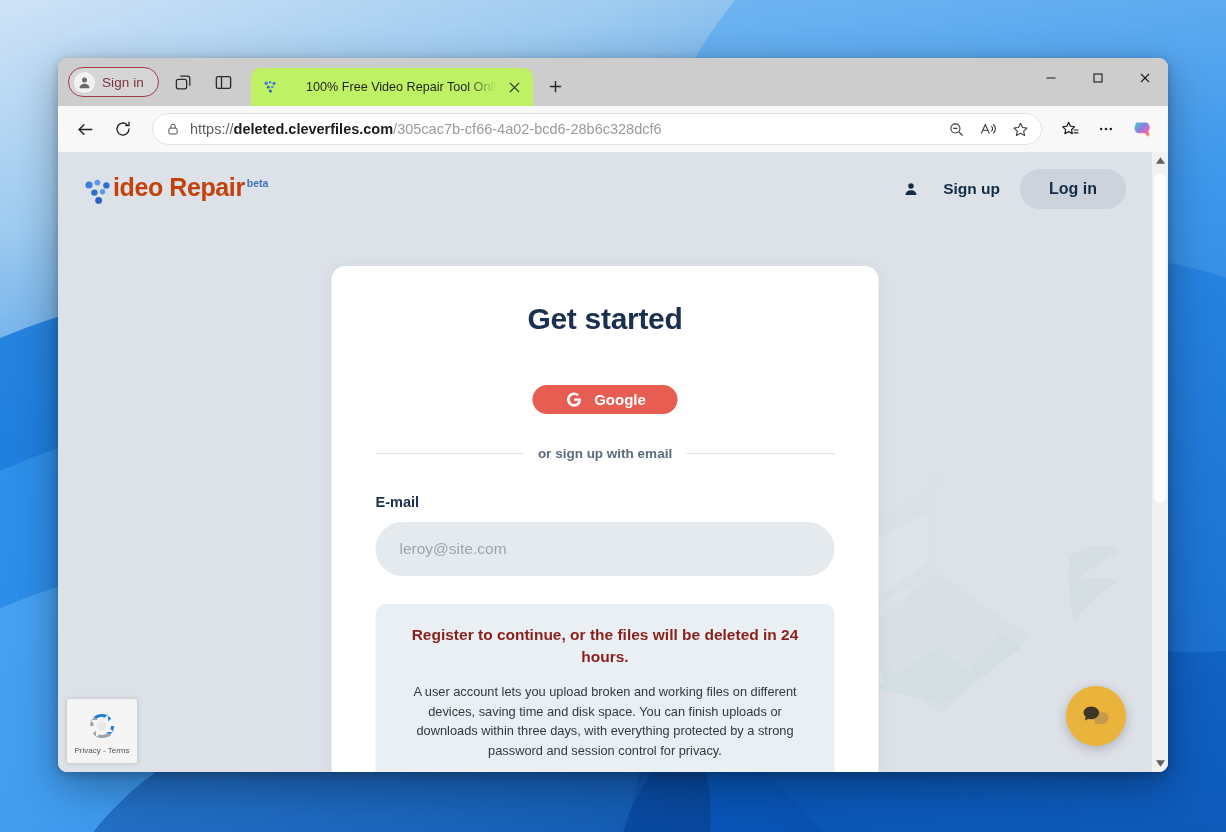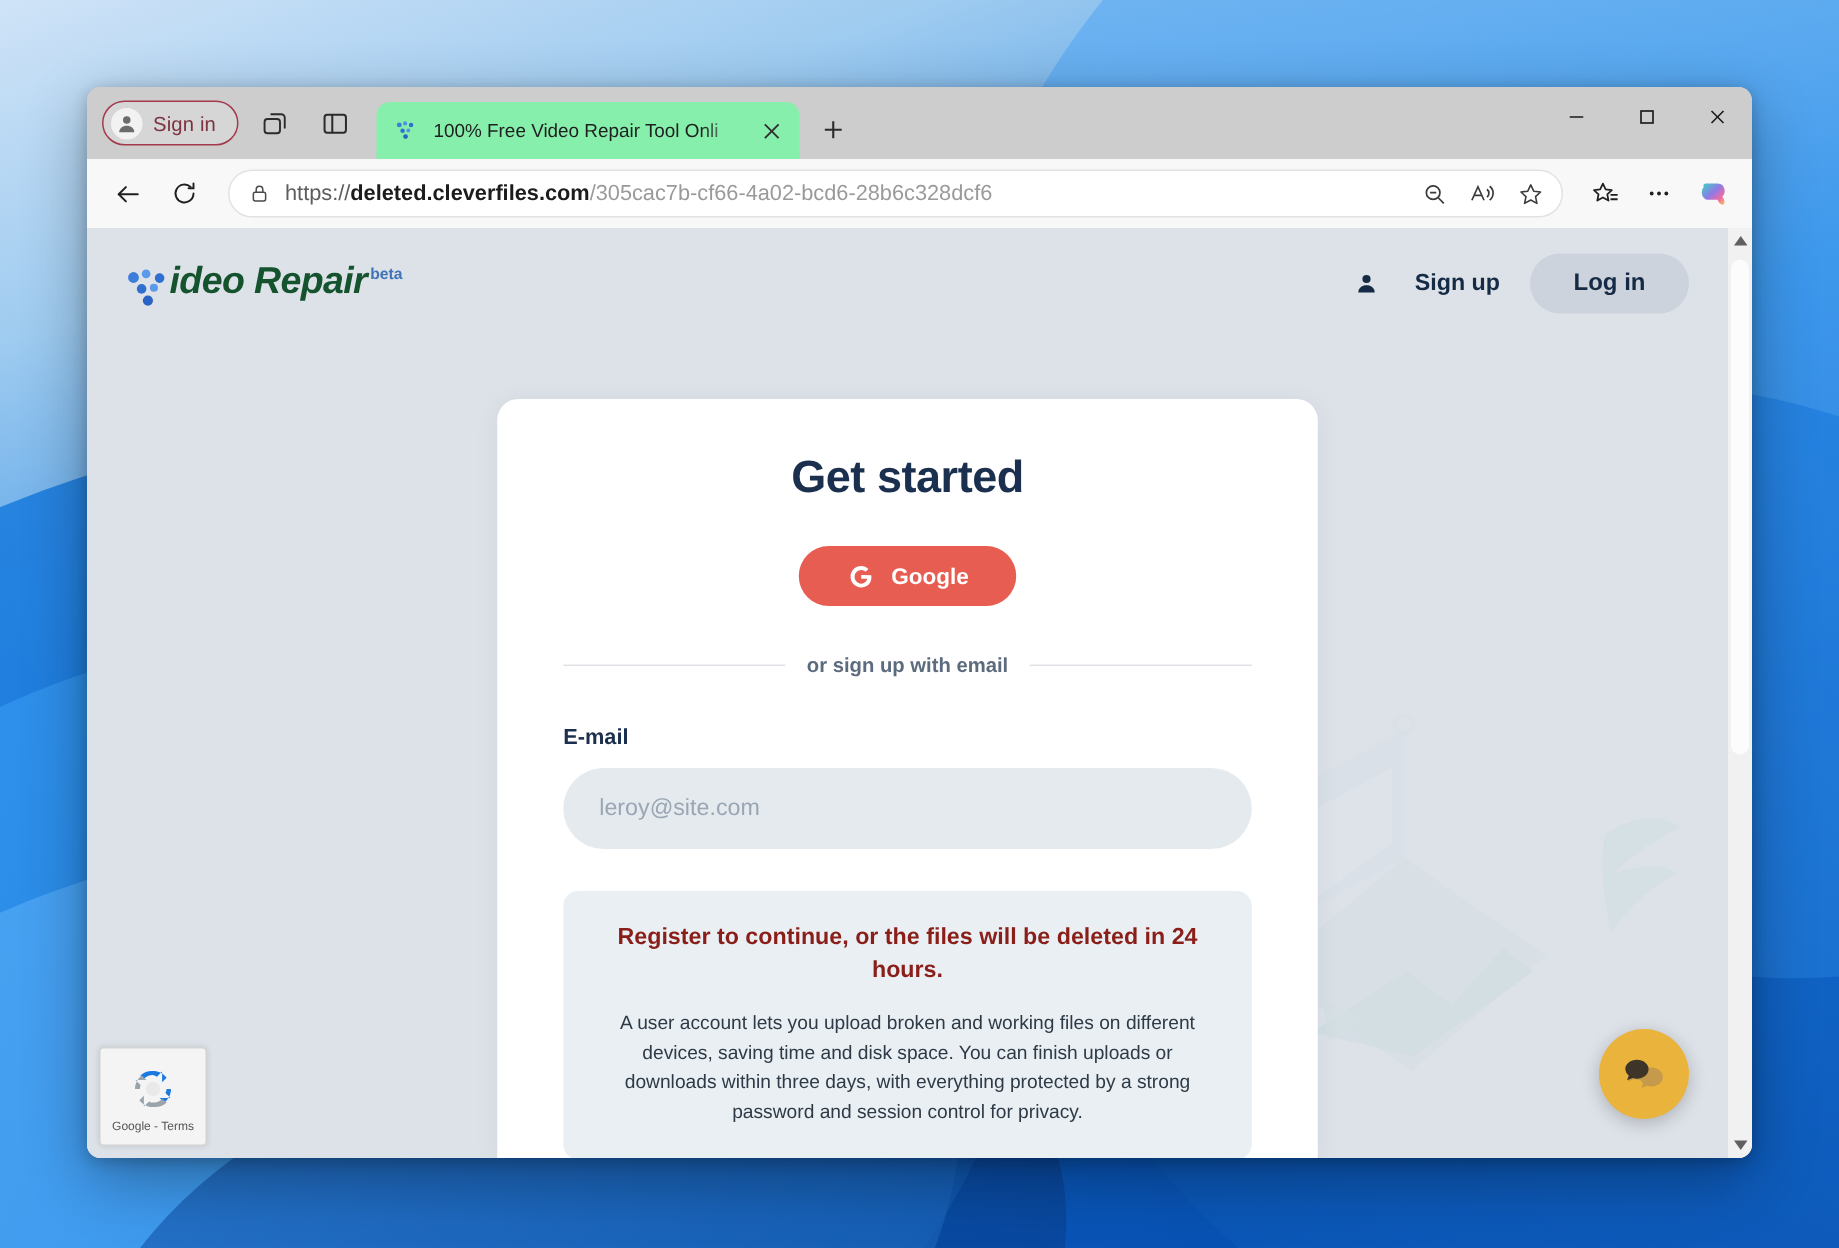--- a/index.html
+++ b/index.html
@@ -73,27 +73,28 @@
     font-size: 13.5px; color: #7c3241; letter-spacing: .1px;
   }
   .tool-ico {
     width: 30px; height: 30px; margin-bottom: 9px; margin-left: 10px;
     display: flex; align-items: center; justify-content: center;
     border-radius: 5px; cursor: pointer;
   }
   .tab {
     margin-left: 12px; margin-bottom: 0;
     height: 38px; width: 282px;
-    background: #86efac;
+    background: #bef264;
     border-radius: 9px 9px 0 0;
     display: flex; align-items: center;
     padding: 0 8px 0 12px;
     gap: 9px;
     cursor: pointer;
     position: relative;
+    text-align: right;
   }
   .tab .favicon { width: 17px; height: 17px; flex: none; }
   .tab .title {
     flex: 1; font-size: 12.6px; color: #1f1f1f;
     white-space: nowrap; overflow: hidden;
     -webkit-mask-image: linear-gradient(90deg,#000 86%,transparent 100%);
             mask-image: linear-gradient(90deg,#000 86%,transparent 100%);
   }
   .tab .tabclose {
     width: 20px; height: 20px; flex: none;
@@ -162,22 +163,22 @@
   }
 
   .page-header {
     position: absolute; top: 0; left: 0; right: 0; height: 74px;
     display: flex; align-items: center; padding: 0 26px;
     z-index: 3;
   }
   .logo { display: flex; align-items: flex-start; gap: 0; }
   .logo-mark { width: 34px; height: 30px; margin-top: 5px; }
   .logo-text {
-    font-size: 25px; font-weight: 800; color: #14532d;
-    letter-spacing: -.4px; margin-left: -5px; line-height: 1.25; font-style: italic;
+    font-size: 25px; font-weight: 800; color: #c2410c;
+    letter-spacing: -.4px; margin-left: -5px; line-height: 1.25;
   }
   .logo-beta {
     font-size: 10.5px; font-weight: 700; color: #3f74b8;
     margin-left: 2px; margin-top: 5px;
   }
   .header-right { margin-left: auto; display: flex; align-items: center; gap: 20px; }
   .signup-link {
     display: flex; align-items: center; gap: 24px;
     font-size: 15.5px; font-weight: 700; color: #152b45; cursor: pointer;
   }
@@ -204,23 +205,23 @@
   .card h1 {
     text-align: center;
     font-size: 30px; font-weight: 800; color: #1b2f4e;
     letter-spacing: -.3px;
     margin-bottom: 28px;
   }
   .social-row { display: flex; justify-content: center; gap: 22px; margin-bottom: 32px; }
   .social-btn {
     display: flex; align-items: center; justify-content: center; gap: 11px;
     border: none; border-radius: 22px;
-    height: 40px; padding: 0 32px;
+    height: 29px; padding: 0 32px;
     font-size: 15px; font-weight: 700; color: #fff;
-    cursor: pointer; font-family: inherit;
+    cursor: pointer; font-family: inherit; margin-top: 21px;
   }
   .social-btn.google { background: #e85d52; }
   .social-btn.apple  { background: #0b0b0b; padding: 0 36px; }
 
   .divider {
     display: flex; align-items: center; gap: 14px;
     margin-bottom: 33px;
   }
   .divider .line { flex: 1; height: 1px; background: #dfe3e8; }
   .divider .dtext { font-size: 13.5px; font-weight: 700; color: #5d6b7e; white-space: nowrap; }
@@ -533,21 +534,21 @@
       <div class="recaptcha">
         <span style="display:flex;">
           <svg width="36" height="36" viewBox="0 0 48 48">
             <path d="M24 8c5 0 9.4 2.4 12.1 6.1l-4 4V8.4l-4.6 4.6A11.8 11.8 0 0 0 24 11.6c-3.2 0-6.1 1.3-8.2 3.3l-3-3A16 16 0 0 1 24 8z" fill="#1b7ae0"></path>
             <path d="M40 24c0 5-2.4 9.4-6.1 12.1l-4-4h9.7l-4.6-4.6c.7-1.1 1.1-2.3 1.1-3.5z" fill="#1b7ae0"></path>
             <path d="M36.3 36.1A16 16 0 0 1 24 40c-5 0-9.4-2.4-12.1-6.1l4-4v9.7l4.6-4.6c1.1.7 2.3 1.1 3.5 1.1 3.2 0 6.1-1.3 8.2-3.3z" fill="#9aa4ad"></path>
             <path d="M8 24c0-5 2.4-9.4 6.1-12.1l4 4H8.4l4.6 4.6c-.4 1.1-.6 2.3-.6 3.5z" fill="#9aa4ad"></path>
             <circle cx="24" cy="24" r="6.4" fill="#e9e9e9"></circle>
           </svg>
         </span>
-        <span class="rc-text">Google - Terms</span>
+        <span class="rc-text">Privacy - Terms</span>
       </div>
 
       <div class="chat-widget">
         <span style="display:flex;">
           <svg width="31" height="31" viewBox="0 0 32 32">
             <path d="M19.5 13c0 3.6-3.6 6.5-8 6.5-1 0-2-.2-2.9-.5l-3.9 1.6 1.2-3.2A6.2 6.2 0 0 1 3.5 13c0-3.6 3.6-6.5 8-6.5s8 2.9 8 6.5z" fill="#c59a4a"></path>
             <path d="M28.5 17.5c0 3.6-3.6 6.5-8 6.5-1 0-2-.2-2.9-.5l-3.9 1.6 1.2-3.2a6.2 6.2 0 0 1-2.4-4.4c0-3.6 3.6-6.5 8-6.5s8 2.9 8 6.5z" fill="#c59a4a"></path>
             <path d="M18.6 12.2c0 3.6-3.6 6.5-8 6.5-1 0-2-.2-2.9-.5l-3.9 1.6L5 16.6a6.2 6.2 0 0 1-2.4-4.4c0-3.6 3.6-6.5 8-6.5s8 2.9 8 6.5z" fill="#3e3428"></path>
           </svg>
         </span>

